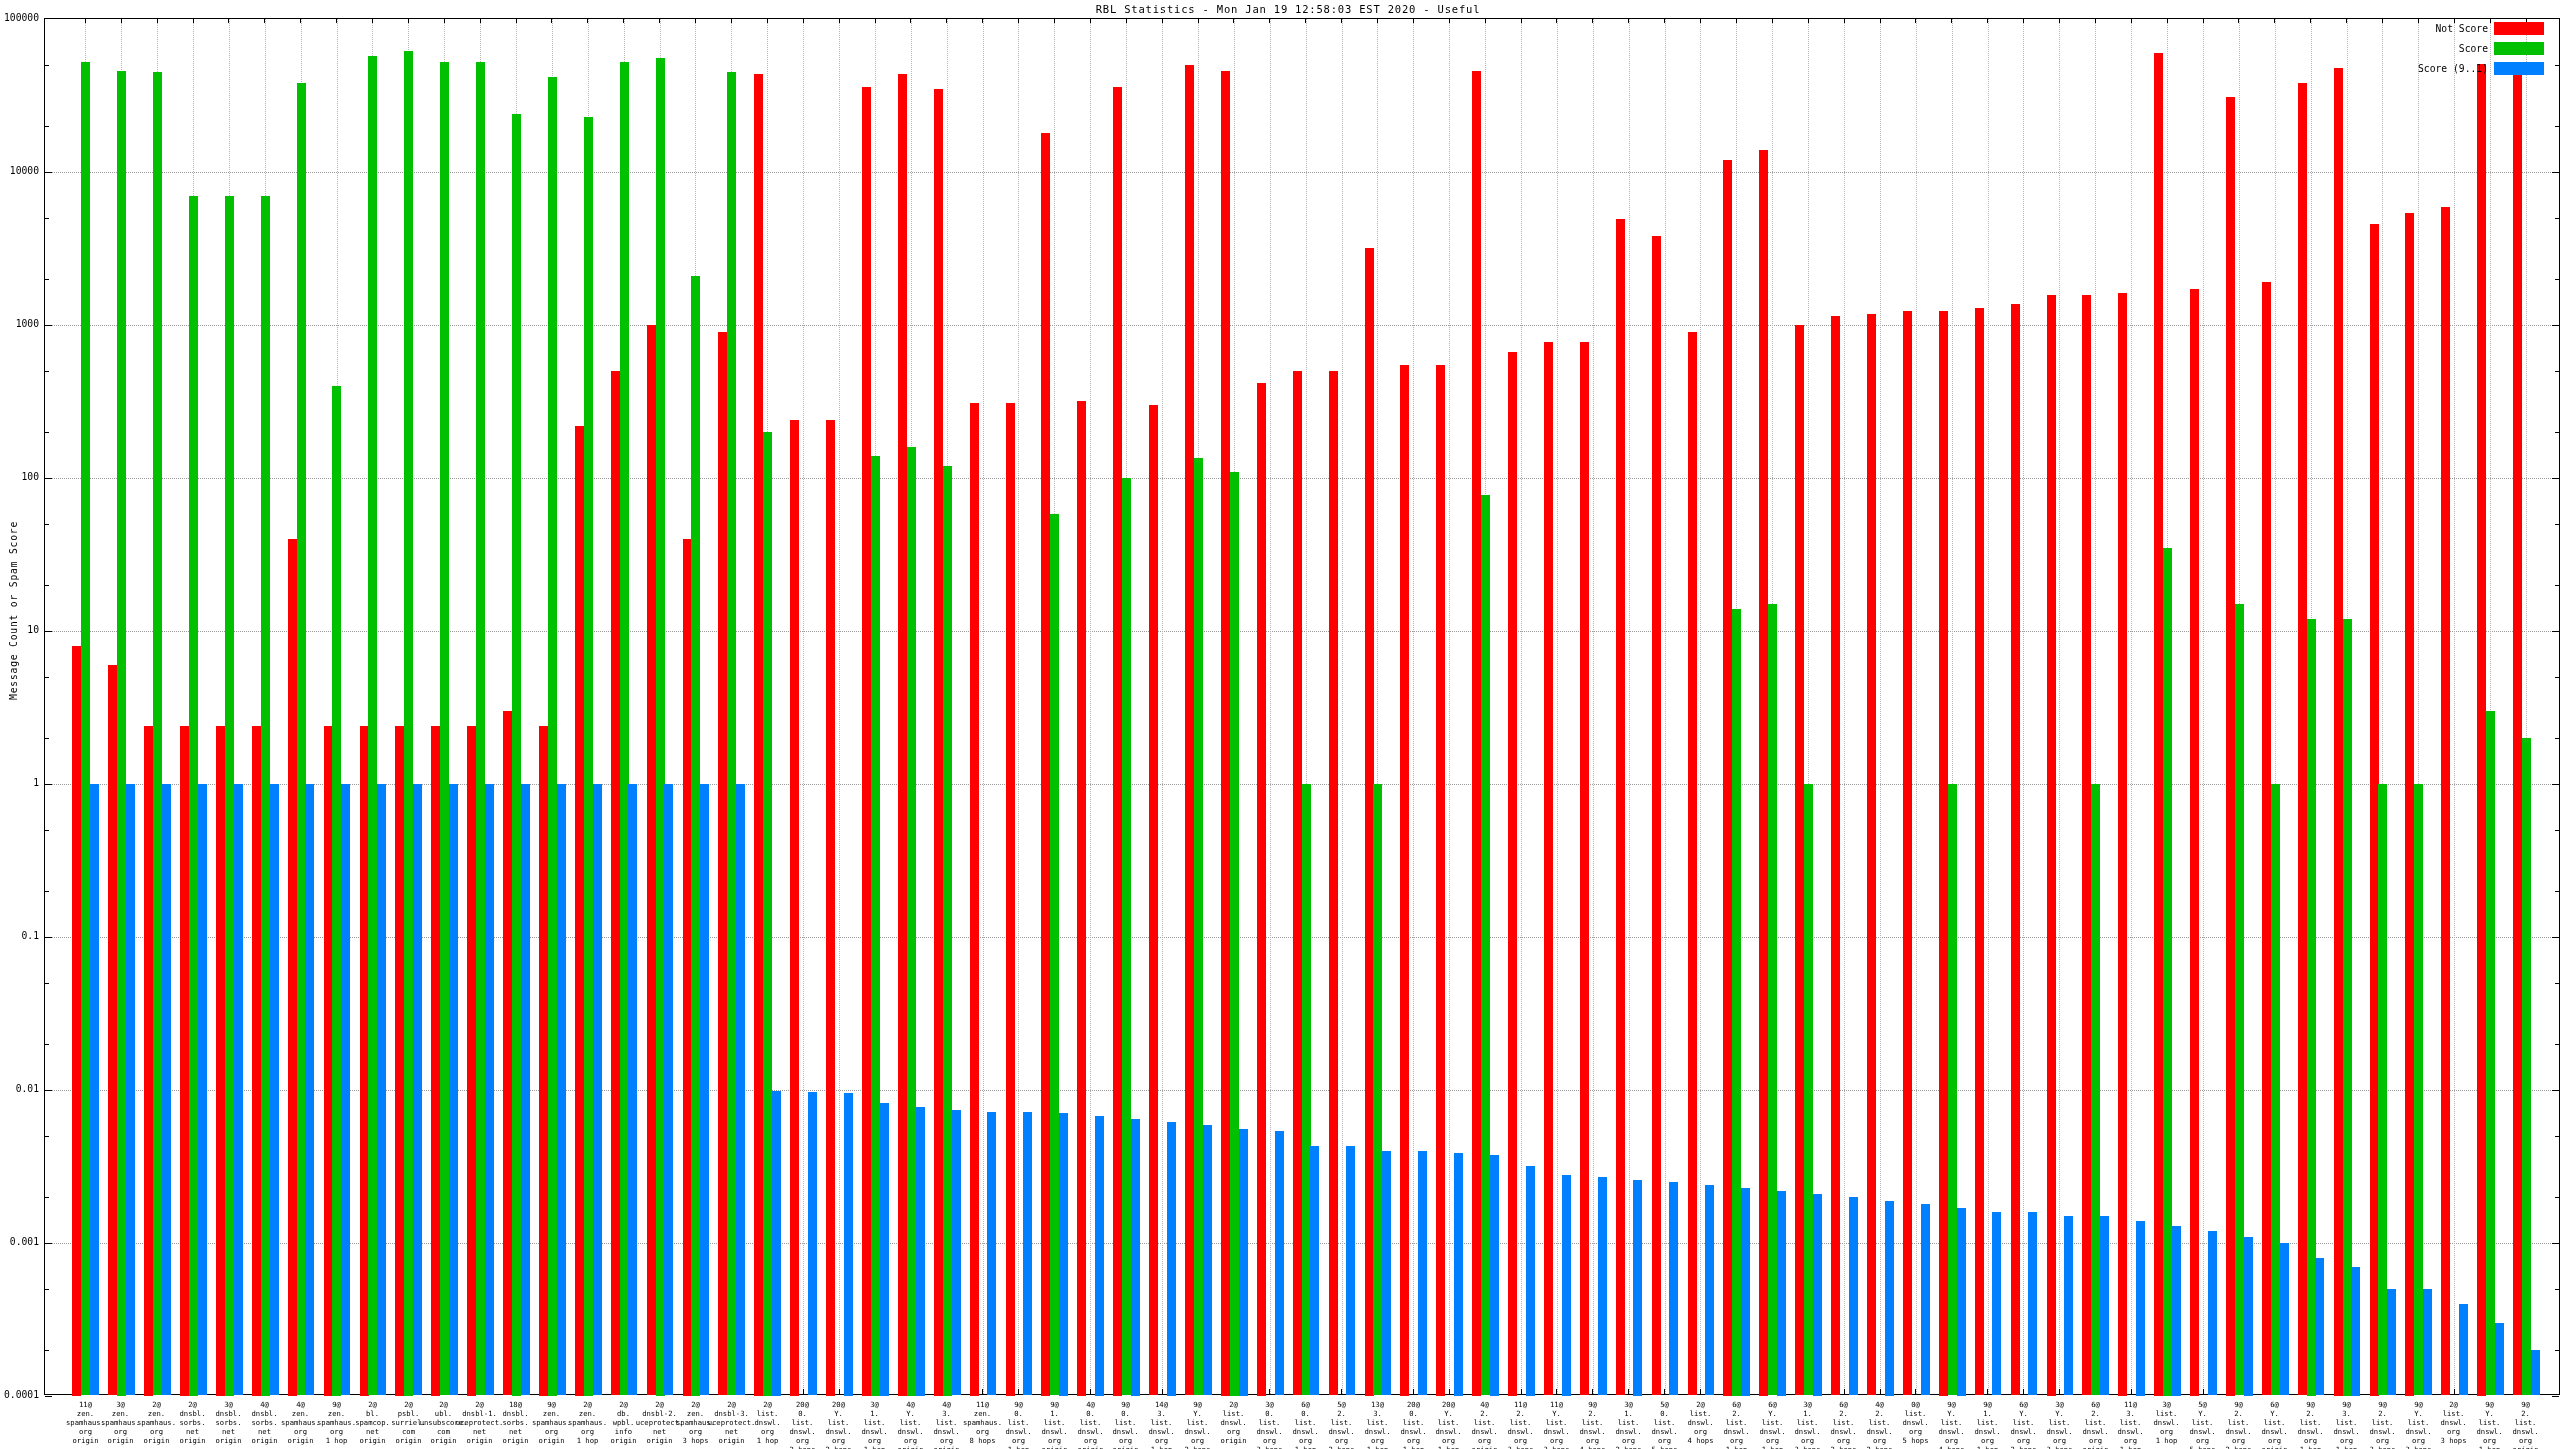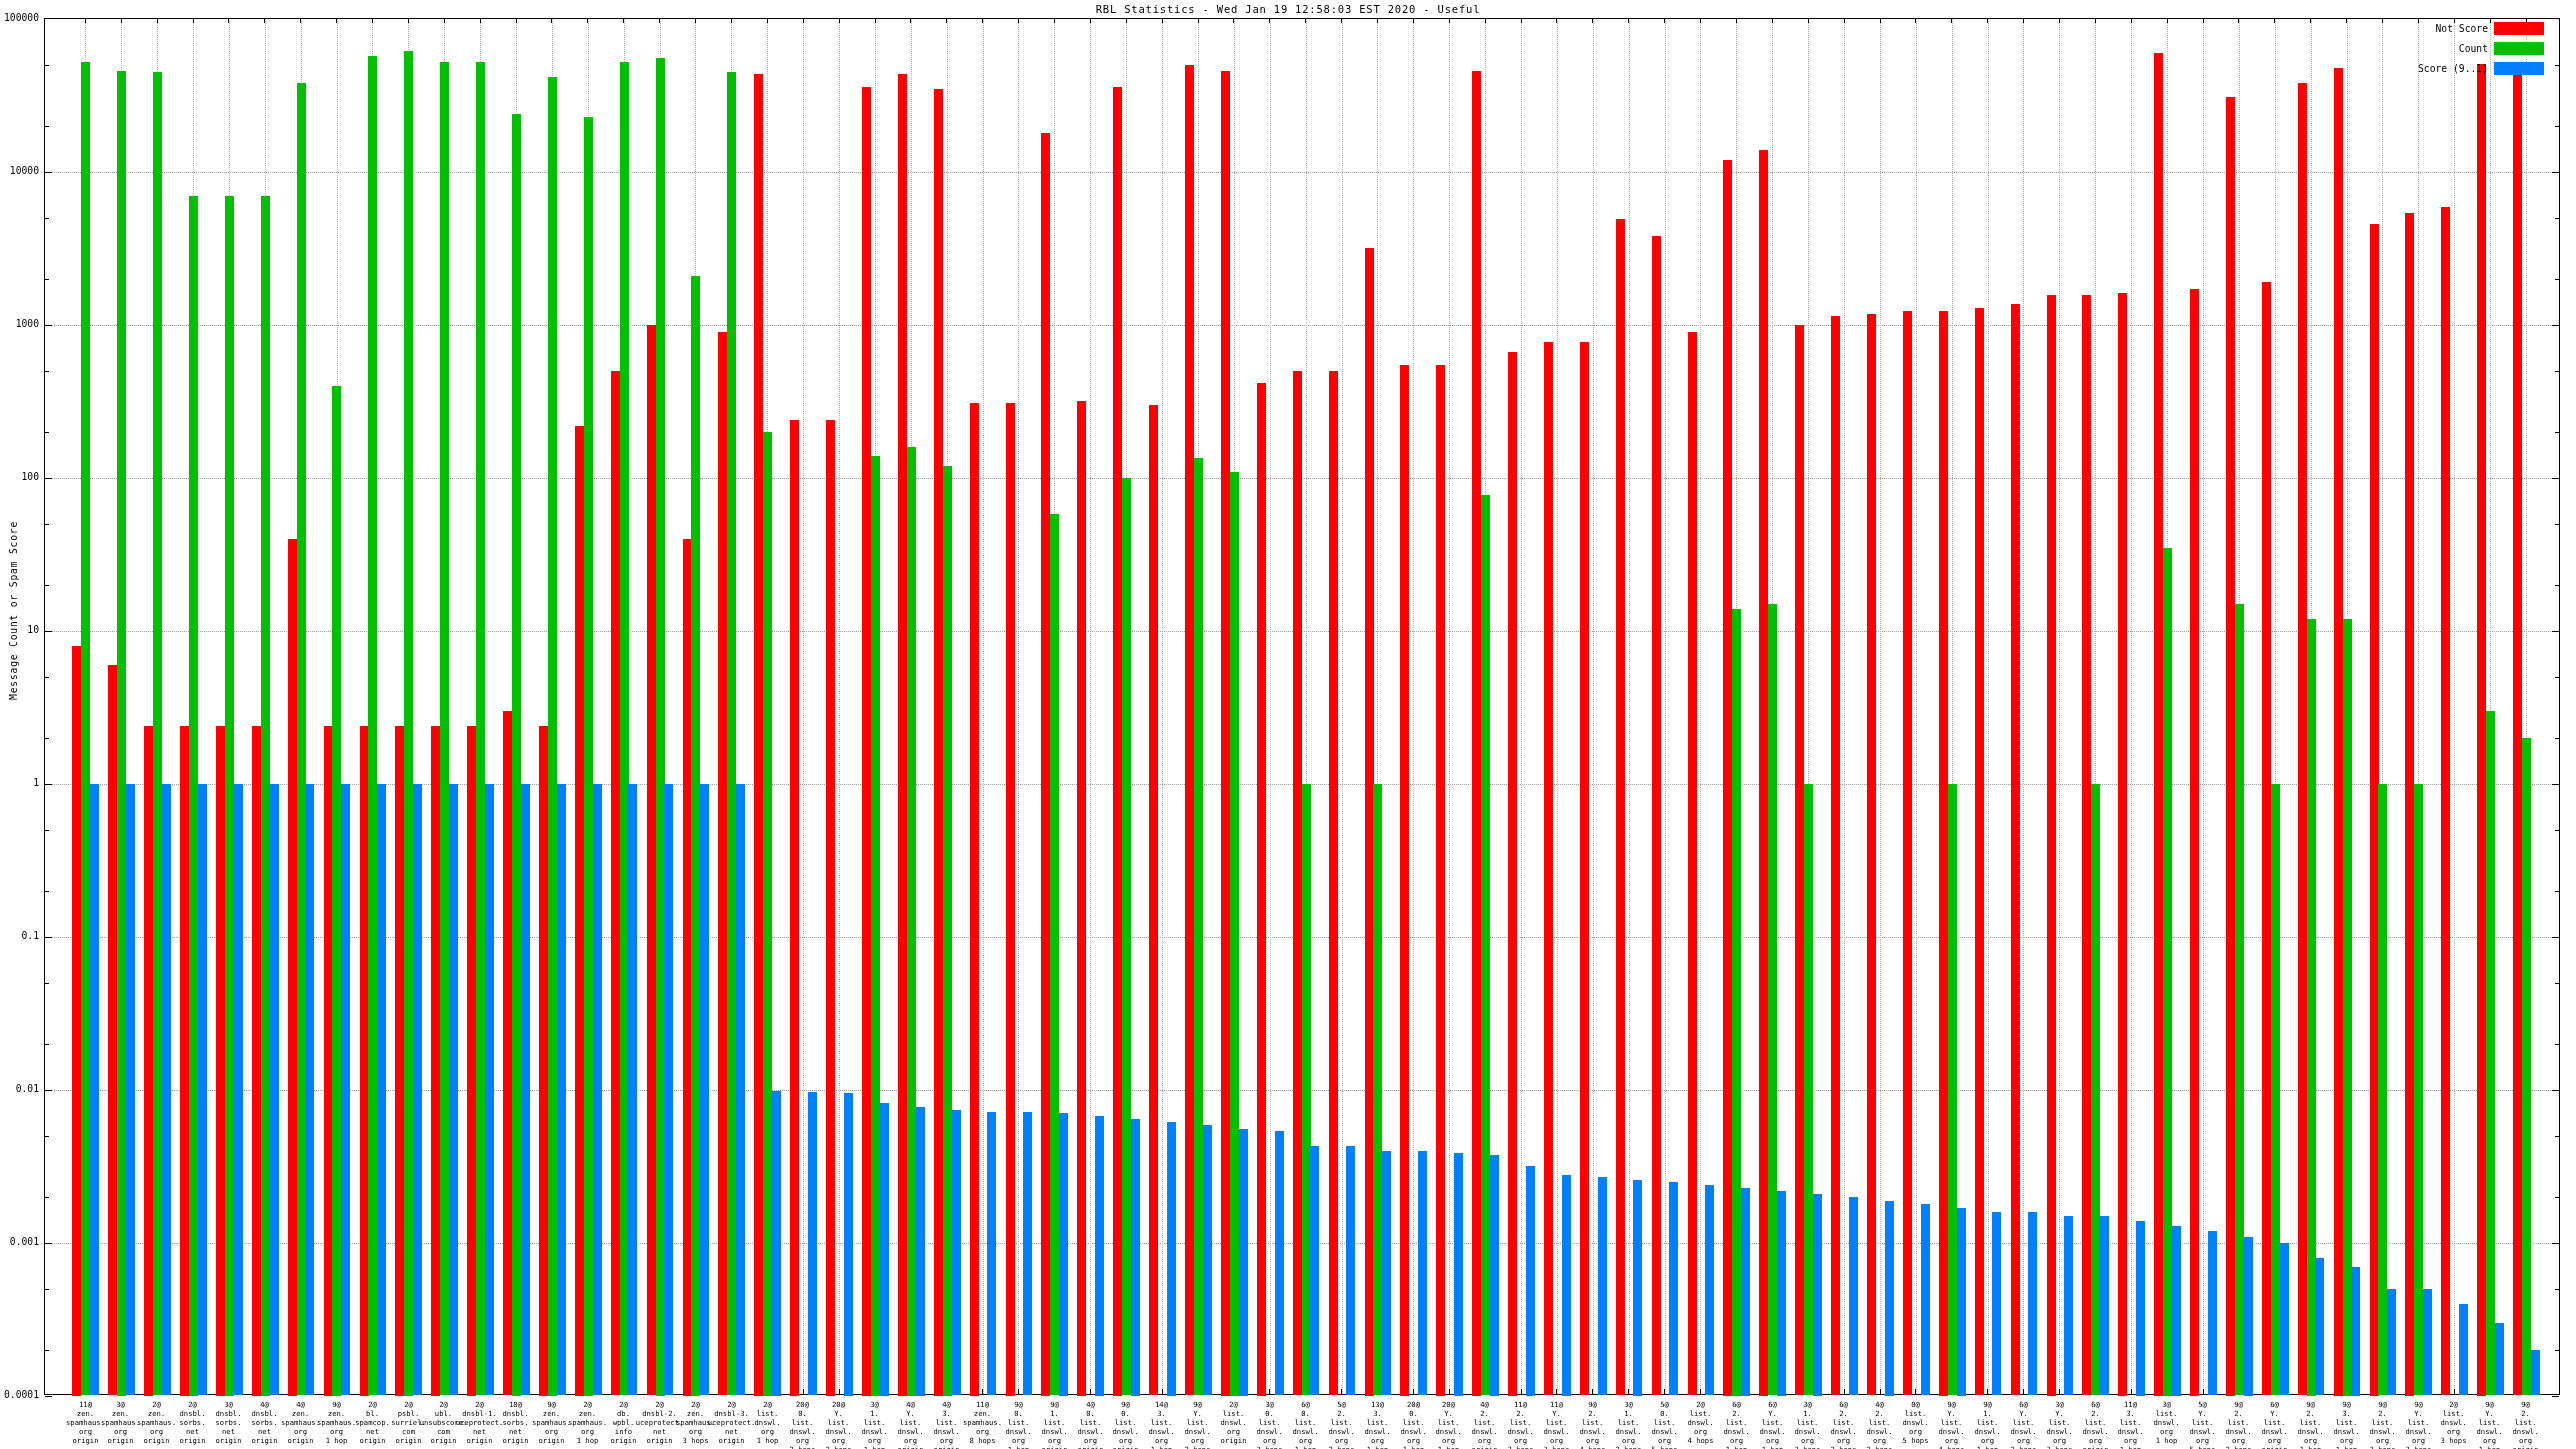--- a/index.html
+++ b/index.html
@@ -20,21 +20,21 @@
   .xlabel{position:absolute;top:1401px;width:97px;margin-left:-48px;text-align:center;
        font-size:7.2px;line-height:8.9px;white-space:pre-line;}
   #legend{position:absolute;top:21px;left:2278px;width:266px;}
   .legend-row{position:absolute;right:0;height:14.5px;}
   .legend-swatch{position:absolute;right:0;top:0.8px;width:50px;height:13px;}
   .legend-label{position:absolute;right:56px;top:1.6px;font-size:9.7px;white-space:nowrap;}
 </style>
 </head>
 <body>
 
-<div id="chart-title">RBL Statistics - Wed Jan 19 12:58:03 EST 2020 - Useful</div>
+<div id="chart-title">RBL Statistics - Mon Jan 19 12:58:03 EST 2020 - Useful</div>
 <div id="ylabel">Message Count or Spam Score</div>
 <div id="plot">
     <div class="tickmark" style="left: 0px; top: -0.4px; width: 7.2px; height: 0.8px;"></div>
     <div class="tickmark" style="right: 0px; top: -0.4px; width: 7.2px; height: 0.8px;"></div>
     <div class="tickmark" style="left: 0px; top: 46px; width: 4px; height: 0.8px;"></div>
     <div class="tickmark" style="right: 0px; top: 46px; width: 4px; height: 0.8px;"></div>
     <div class="tickmark" style="left: 0px; top: 107px; width: 4px; height: 0.8px;"></div>
     <div class="tickmark" style="right: 0px; top: 107px; width: 4px; height: 0.8px;"></div>
     <div class="hgrid" style="top: 153px;"></div>
     <div class="tickmark" style="left: 0px; top: 153px; width: 7.2px; height: 0.8px;"></div>
@@ -874,21 +874,21 @@
 dnswl.
 org
 origin</div>
   </div>
 <div id="legend">
     <div class="legend-row" style="top: 0px; width: 266px;">
       <div class="legend-label">Not Score</div>
       <div class="legend-swatch" style="background: rgb(255, 0, 0);"></div>
     </div>
     <div class="legend-row" style="top: 20px; width: 266px;">
-      <div class="legend-label">Count</div>
+      <div class="legend-label">Score</div>
       <div class="legend-swatch" style="background: rgb(0, 192, 0);"></div>
     </div>
     <div class="legend-row" style="top: 40px; width: 266px;">
       <div class="legend-label">Score (9..1)</div>
       <div class="legend-swatch" style="background: rgb(0, 128, 255);"></div>
     </div>
   </div>
 
 <div class="ytick-label" style="top: 13px; right: 2537px;">100000</div>
 <div class="ytick-label" style="top: 166px; right: 2537px;">10000</div>

